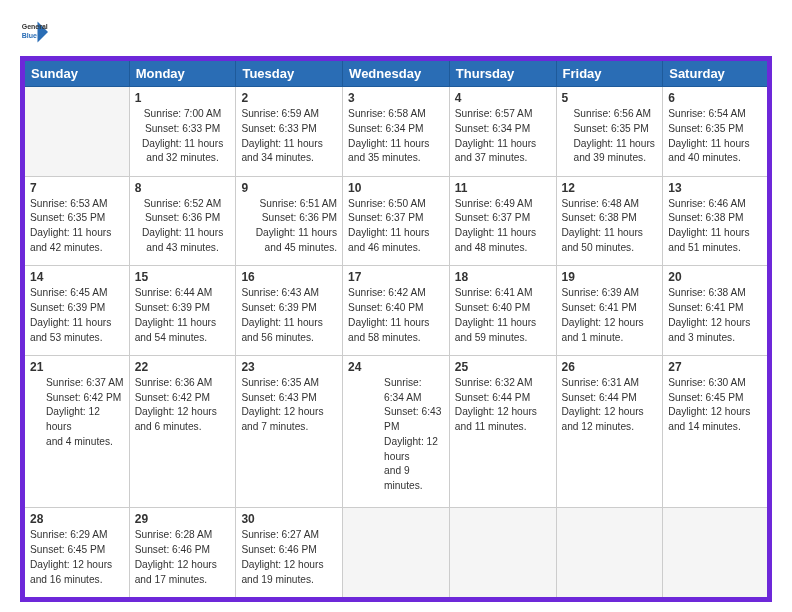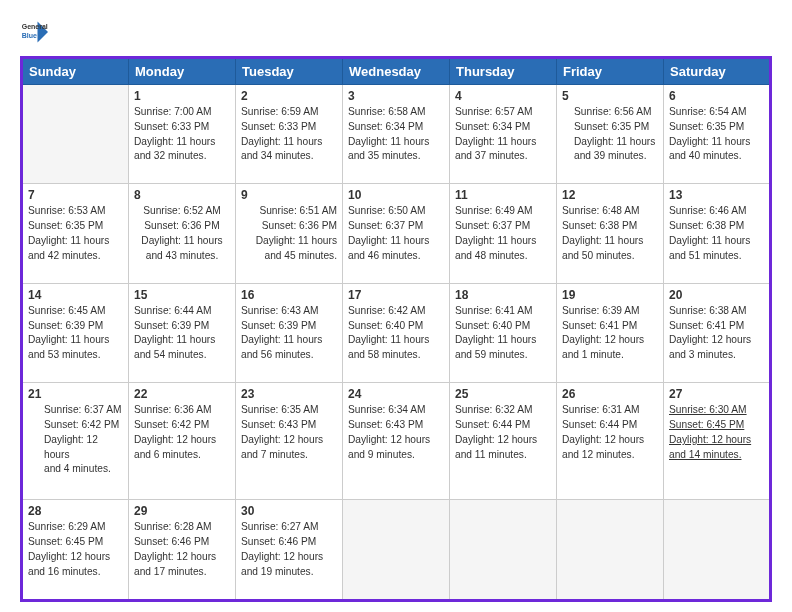--- a/index.html
+++ b/index.html
@@ -39,21 +39,21 @@
       font-size: 34px;
       font-weight: bold;
       color: #333;
     }
     .subtitle {
       font-size: 15px;
       color: #555;
     }
     .calendar {
       flex: 1;
-      border: 3px solid #6d28d9;
+      border: 5px solid #6d28d9;
       border-collapse: collapse;
       width: 100%;
       table-layout: fixed;
     }
     .calendar th {
       background: #2a6db5;
       color: #fff;
       text-align: left;
       padding: 5px 6px;
       font-size: 13px;
@@ -121,21 +121,21 @@
           <th>Thursday</th>
           <th>Friday</th>
           <th>Saturday</th>
         </tr>
     </thead>
     <tbody id="calendar-body">
     <tr>
           <td class="empty"></td>
           <td>
             <span class="day-num">1</span>
-            <div class="day-info" style="white-space: pre-line;">Sunrise: 7:00 AM
+            <div class="day-info" style="white-space: pre-line; text-align: center;">Sunrise: 7:00 AM
 Sunset: 6:33 PM
 Daylight: 11 hours
 and 32 minutes.</div>
           </td>
           <td>
             <span class="day-num">2</span>
             <div class="day-info" style="white-space: pre-line;">Sunrise: 6:59 AM
 Sunset: 6:33 PM
 Daylight: 11 hours
 and 34 minutes.</div>
@@ -288,42 +288,42 @@
           </td>
           <td>
             <span class="day-num">23</span>
             <div class="day-info" style="white-space: pre-line;">Sunrise: 6:35 AM
 Sunset: 6:43 PM
 Daylight: 12 hours
 and 7 minutes.</div>
           </td>
           <td>
             <span class="day-num">24</span>
-            <div class="day-info" style="white-space: pre-line;">Sunrise: 6:34 AM
+            <div class="day-info" style="white-space: pre-line; margin-left: 36px;">Sunrise: 6:34 AM
 Sunset: 6:43 PM
 Daylight: 12 hours
 and 9 minutes.</div>
           </td>
           <td>
             <span class="day-num">25</span>
             <div class="day-info" style="white-space: pre-line;">Sunrise: 6:32 AM
 Sunset: 6:44 PM
 Daylight: 12 hours
 and 11 minutes.</div>
           </td>
           <td>
             <span class="day-num">26</span>
             <div class="day-info" style="white-space: pre-line;">Sunrise: 6:31 AM
 Sunset: 6:44 PM
 Daylight: 12 hours
 and 12 minutes.</div>
           </td>
           <td>
             <span class="day-num">27</span>
-            <div class="day-info" style="white-space: pre-line; text-decoration: underline;">Sunrise: 6:30 AM
+            <div class="day-info" style="white-space: pre-line;">Sunrise: 6:30 AM
 Sunset: 6:45 PM
 Daylight: 12 hours
 and 14 minutes.</div>
           </td>
         </tr>
         <tr class="last-row">
           <td>
             <span class="day-num">28</span>
             <div class="day-info" style="white-space: pre-line;">Sunrise: 6:29 AM
 Sunset: 6:45 PM

